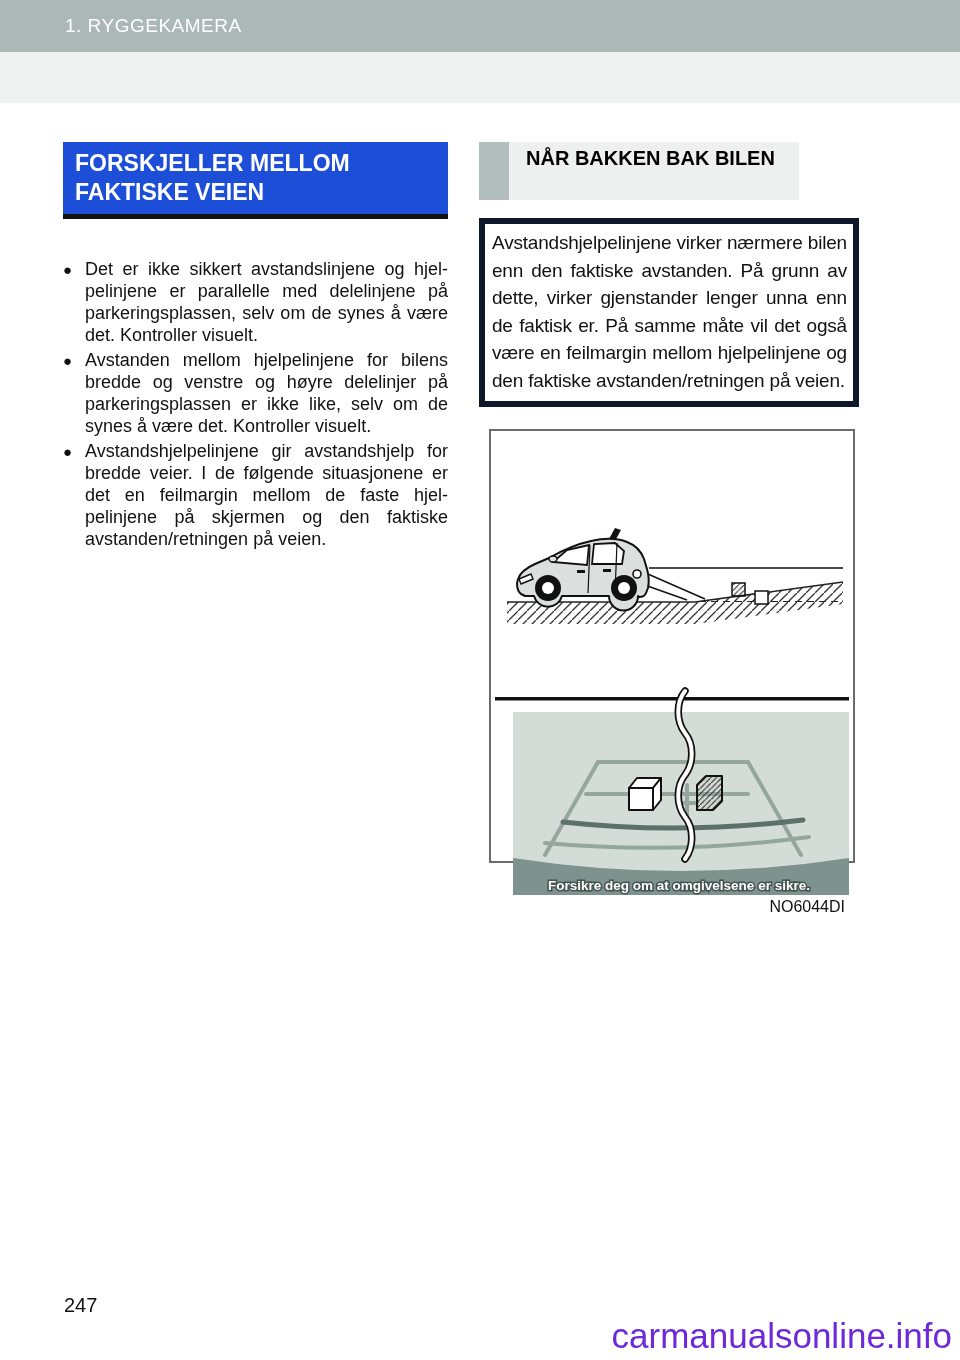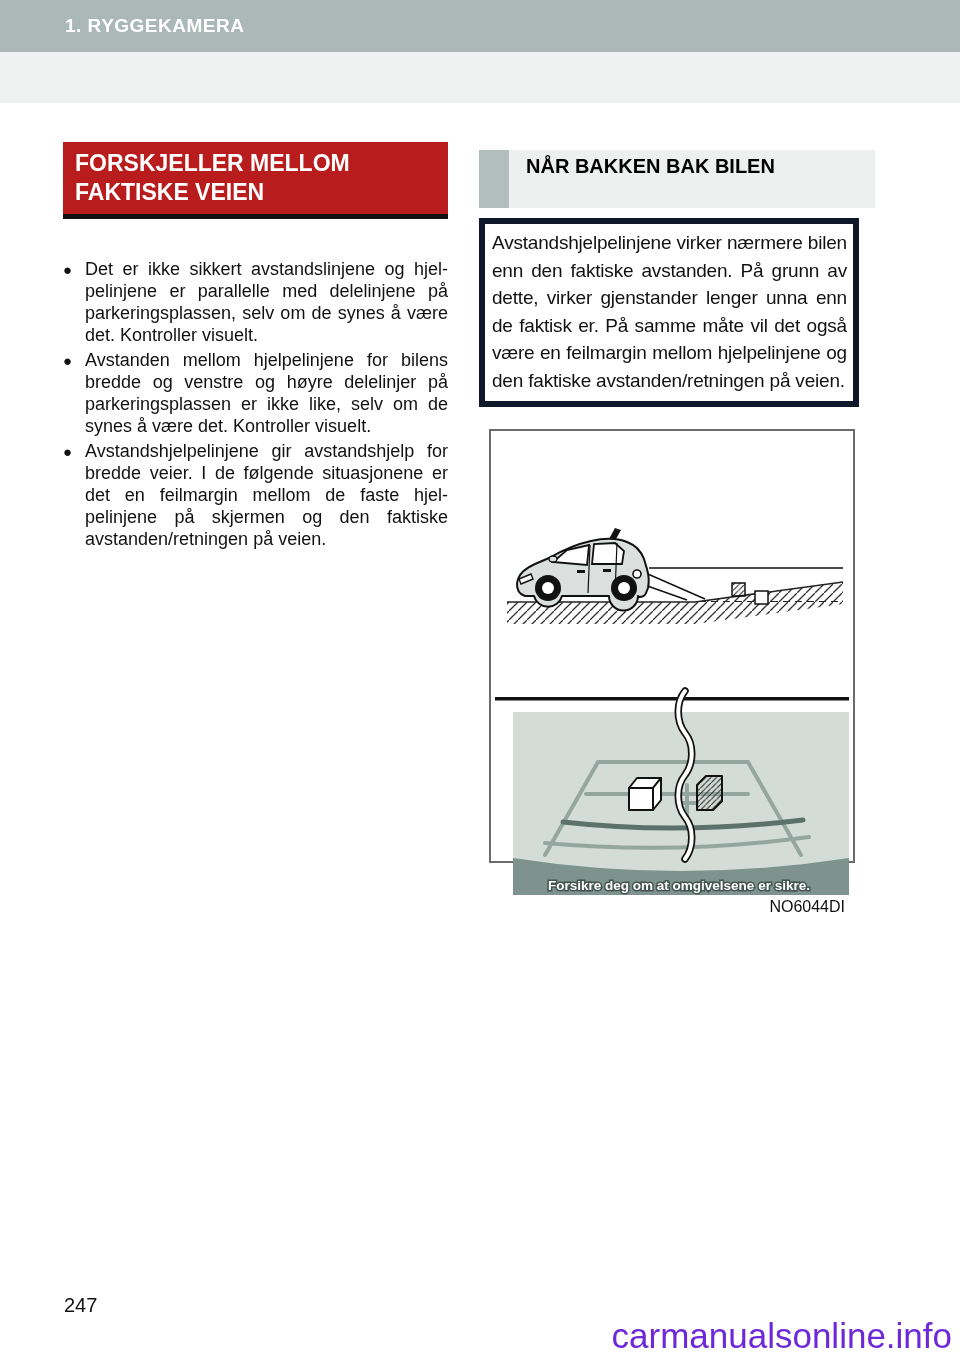--- a/index.html
+++ b/index.html
@@ -8,47 +8,46 @@
     font-family:"Liberation Sans", sans-serif; color:#111;
     overflow:hidden;
   }
   .header-bar {
     position:absolute; left:0; top:0; width:960px; height:52px;
     background:#abb8b5;
   }
   .header-bar .header-text {
     position:absolute; left:65px; top:15px; font-size:19px; color:#ffffff;
     letter-spacing:0.5px;
-    font-weight:bold;
   }
   .subheader-strip {
     position:absolute; left:0; top:52px; width:960px; height:51px;
     background:#f0f2f1;
   }
   .left-heading {
     position:absolute; left:63px; top:142px; width:385px; box-sizing:border-box;
-    background:#b91c1c; border-bottom:5px solid #111;
+    background:#1d4ed8; border-bottom:5px solid #111;
     padding:7px 10px 7px 12px;
   }
   .left-heading .hline {
     color:#ffffff; font-weight:bold; font-size:23px; line-height:29px;
   }
   .bullets {
     position:absolute; left:63px; top:258px; width:385px;
     list-style:none; margin:0; padding:0;
   }
   .bullets li {
     position:relative; padding-left:22px; margin:0 0 3px 0;
     font-size:18px; line-height:22px; text-align:justify;
   }
   .bullets .bullet-dot {
     position:absolute; left:0; top:1px; font-size:15px; line-height:22px;
   }
   .right-heading {
-    position:absolute; left:479px; top:150px; width:396px; height:58px;
+    position:absolute; left:479px; top:142px; width:320px; height:58px;
     display:flex;
   }
   .right-heading .accent-square { width:30px; background:#b2bebb; }
   .right-heading .rh-text {
     flex:1; background:#eef0ef; padding:3px 4px 0 17px;
     font-size:20px; font-weight:bold; line-height:27px; color:#000;
   }
   .note-box {
     position:absolute; left:479px; top:218px; width:380px; box-sizing:border-box;
     border:6px solid #0f172a; padding:5px 6px 7px 7px;

